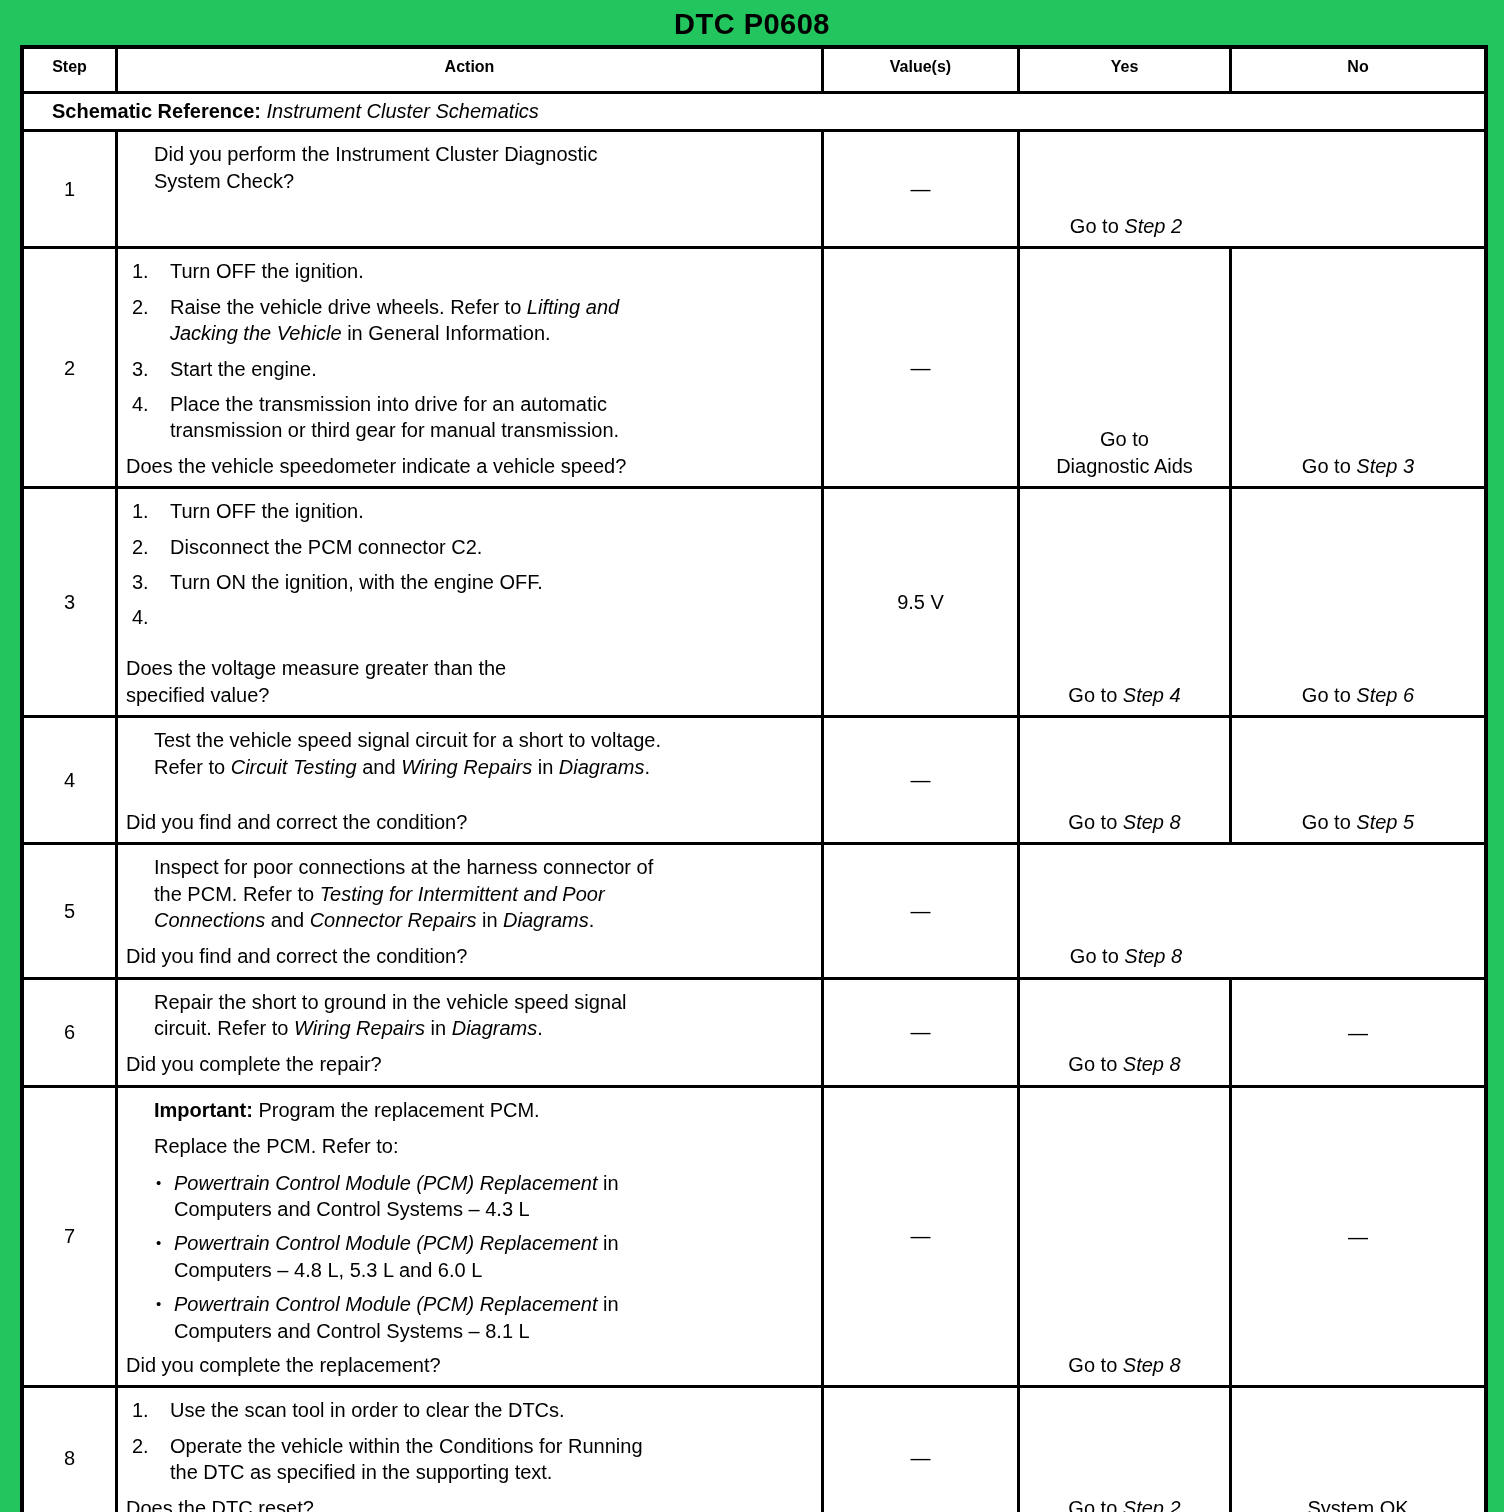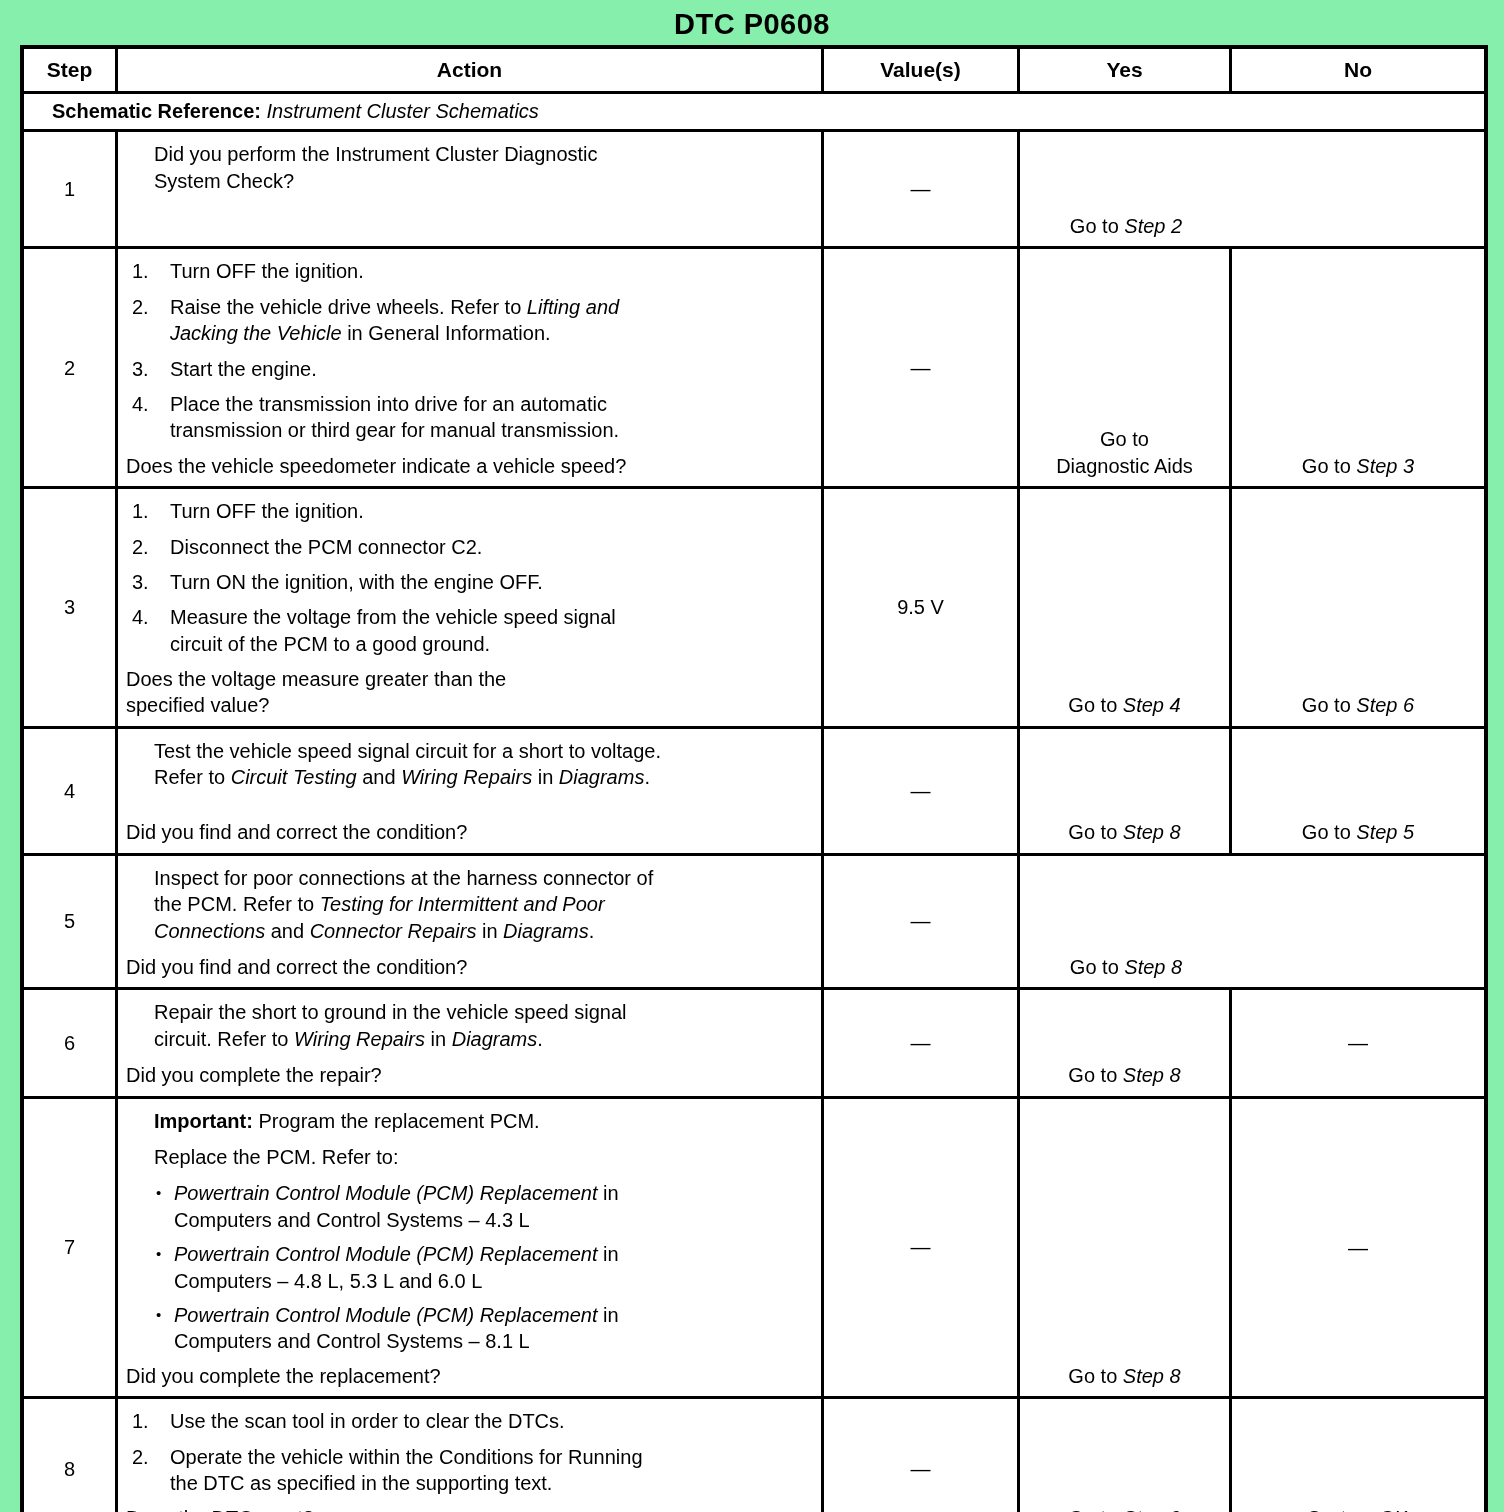--- a/index.html
+++ b/index.html
@@ -5,21 +5,21 @@
   * { box-sizing: border-box; margin: 0; padding: 0; }
   body {
     background: #ffffff;
     color: #000000;
     font-family: "Liberation Sans", sans-serif;
   }
   .page {
     position: relative;
     width: 1504px;
     height: 1512px;
-    background: #86efac;
+    background: #22c55e;
   }
   .doc-title {
     position: absolute;
     top: 8px;
     left: 0;
     width: 100%;
     text-align: center;
     font-size: 29px;
     font-weight: bold;
     letter-spacing: 0.5px;
@@ -40,21 +40,21 @@
   .t-row:last-child { border-bottom: none; }
   .t-row.full { grid-template-columns: 1fr; }
   .cell {
     border-right: 3px solid #000;
     font-size: 20px;
     line-height: 1.32;
   }
   .cell:last-child { border-right: none; }
   .head-cell {
     font-weight: bold;
-    font-size: 21px;
+    font-size: 16px;
     text-align: center;
     padding: 7px 21px;
     min-height: 42px;
   }
   .schematic-cell {
     padding: 4px 10px 5px 28px;
     min-height: 32px;
   }
   .schematic-cell .lbl { font-weight: bold; }
   .schematic-cell .val { font-style: italic; }
@@ -185,22 +185,20 @@
         <div class="num-item">
             <span class="num">2.</span>
             <span class="rich"><span>Disconnect the PCM connector C2.</span></span>
           </div>
         <div class="num-item">
             <span class="num">3.</span>
             <span class="rich"><span>Turn ON the ignition, with the engine OFF.</span></span>
           </div>
         <div class="num-item">
             <span class="num">4.</span>
-            <span class="rich"><span>Measure the voltage from the vehicle speed signal
-circuit of the PCM to a good ground.</span></span>
           </div>
         <div class="question rich"><span>Does the voltage measure greater than the
 specified value?</span></div>
       </div>
       <div class="cell value-cell">9.5 V</div>
       <div class="cell goto-cell">
           <span class="rich"><span>Go to </span><span class="it">Step 4</span></span>
         </div>
       <div class="cell goto-cell">
           <span class="rich"><span>Go to </span><span class="it">Step 6</span></span>

